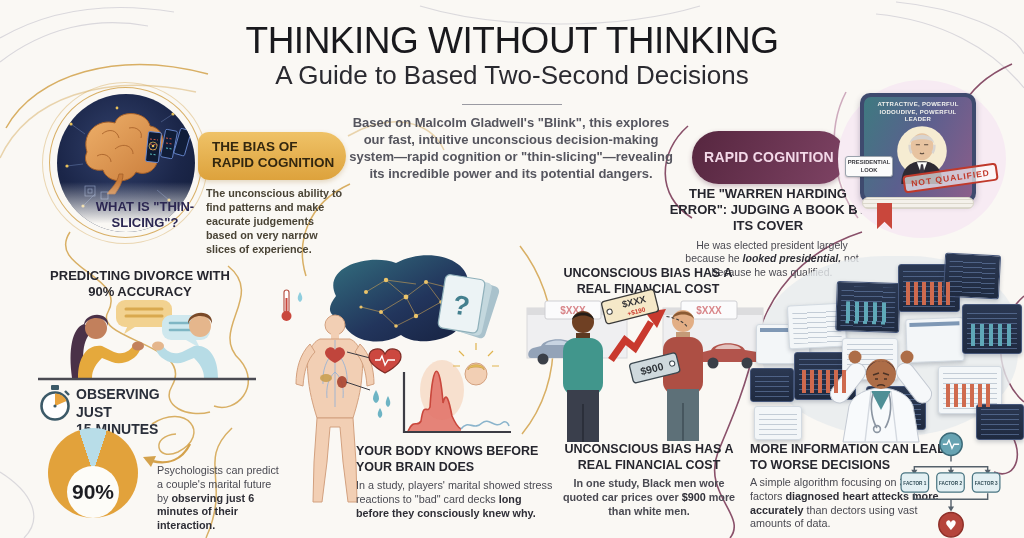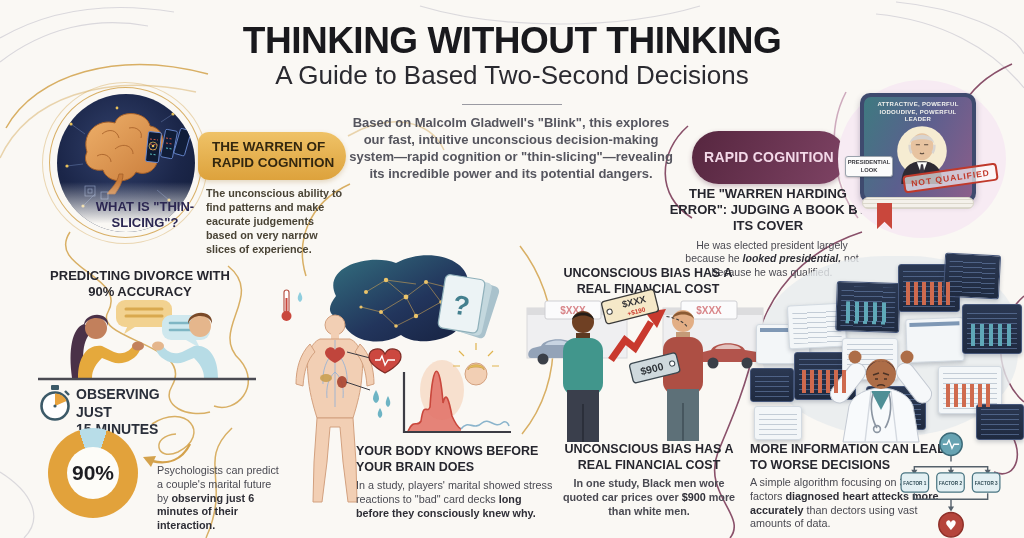--- a/index.html
+++ b/index.html
@@ -1,21 +1,21 @@
 <!DOCTYPE html>
 <html><head>
 <meta charset="utf-8">
 <style>
   *{margin:0;padding:0;box-sizing:border-box}
   html,body{width:1024px;height:538px}
   body{position:relative;overflow:hidden;background:#faf8f4;font-family:"Liberation Sans",sans-serif;color:#26262e}
   .abs{position:absolute}
   svg{display:block;overflow:visible}
   
-  .title{left:0;right:0;top:20px;text-align:center;font-size:37px;font-weight:700;letter-spacing:-.5px;color:#19191d}
+  .title{left:0;right:0;top:20px;text-align:center;font-size:37px;font-weight:400;letter-spacing:-.5px;color:#19191d}
   .subtitle{left:0;right:0;top:60px;text-align:center;font-size:26px;font-weight:500;color:#2a2a30}
   .divider{left:462px;top:104px;width:100px;height:0;border-top:1.5px solid #9a9aa2}
   .intro{left:348px;top:114px;width:326px;text-align:center;font-size:13px;font-weight:700;line-height:1.32;color:#55555e}
   
   .h{font-weight:800;font-size:13px;line-height:1.22;color:#26262e}
   .h2{font-weight:800;font-size:12.5px;line-height:1.24;color:#26262e}
   .b{font-size:10.8px;line-height:1.28;color:#4a4a52;font-weight:500}
   .bold{font-weight:800;color:#2e2e36}
   .ctr{text-align:center}
   
@@ -41,21 +41,21 @@
   .cover-text{position:absolute;left:4px;right:4px;top:4px;text-align:center;font-size:6px;font-weight:800;color:#f2f2ee;line-height:1.25;letter-spacing:.3px}
   .portrait{position:absolute;left:27px;top:25px}
   .pages{left:862px;top:197px;width:112px;height:12px;border-radius:6px;background:#f4f1ea;border:1px solid #d8d4c8;
     background-image:repeating-linear-gradient(0deg,#dcd8cc 0 1px,transparent 1px 4px)}
   .ribbon{left:877px;top:203px;width:15px;height:26px;background:#c9473c;clip-path:polygon(0 0,100% 0,100% 100%,50% 72%,0 100%)}
   .pres-label{left:845px;top:156px;width:48px;padding:2px 1px;text-align:center;background:#fbfbfb;border:1px solid #9aa2ac;border-radius:3px;
     font-size:5.8px;font-weight:800;color:#3a3a40;line-height:1.3;box-shadow:0 1px 2px rgba(0,0,0,.2)}
   .stamp{left:903px;top:169px;transform:rotate(-8deg);border:2.5px solid #c0392b;border-radius:4px;padding:2px 6px;
     color:#c0392b;font-size:8.5px;font-weight:800;letter-spacing:1px;background:rgba(255,252,250,.65)}
   
-  .donut{left:48px;top:428px;width:90px;height:90px;border-radius:50%;display:flex;align-items:center;justify-content:center}
+  .donut{left:48px;top:428px;width:90px;height:90px;border-radius:50%;display:flex;align-items:flex-end;justify-content:center}
   .donut-hole{width:52px;height:52px;border-radius:50%;background:#fdfcf8;display:flex;align-items:center;justify-content:center}
   .donut-hole span{font-size:21px;font-weight:800;color:#1d1d22}
   .observing{left:76px;top:386px;width:112px;font-size:14px;font-weight:800;color:#2a2f3a;line-height:1.25}
   
   .scr-blob{left:760px;top:256px;width:258px;height:180px;background:#e7ebee;border-radius:48% 42% 46% 50%;opacity:.8}
   .scr{position:absolute;border-radius:3px;box-shadow:0 2px 4px rgba(40,50,70,.25)}
   .scr-d{background:linear-gradient(180deg,#2b3852,#1f2a40);border:1px solid #45567a}
   .scr-d::after{content:"";position:absolute;inset:4px;background:repeating-linear-gradient(0deg,rgba(125,155,205,.45) 0 1px,transparent 1px 5px)}
   .scr-l{background:#f3f6f8;border:1px solid #d3dae1}
   .scr-l::after{content:"";position:absolute;inset:4px;background:repeating-linear-gradient(0deg,#c3ccd6 0 1px,transparent 1px 5px)}
@@ -149,21 +149,21 @@
       <rect x="28" y="92" width="10" height="10"></rect>
         <rect x="31" y="95" width="4" height="4"></rect>
       <rect x="44" y="98" width="7" height="7"></rect>
     </g>
   </svg>
   <div class="brain-fade"></div>
 </div>
 <div class="abs thin-label">WHAT IS "THIN-SLICING"?</div>
 
 <div class="abs power-box">
-  <span>THE WARREN OF</span>
+  <span>THE BIAS OF</span>
   <span>RAPID COGNITION</span>
 </div>
 <div class="abs power-body">The unconscious ability to find patterns and make eacurate judgements based on very narrow slices of experience.</div>
 
 <div class="abs perils-pill">
   <span>RAPID COGNITION</span>
 </div>
 <div class="abs h ctr" style="left:668px;top:186px;width:200px">THE "WARREN HARDING ERROR": JUDGING A BOOK BY ITS COVER</div>
 <div class="abs b ctr" style="left:676px;top:239px;width:192px;font-size:10.5px"><span>He was elected president largely because he </span><span class="bold" style="font-style:italic">looked presidential,</span><span> not because he was qualified.</span></div>
 

